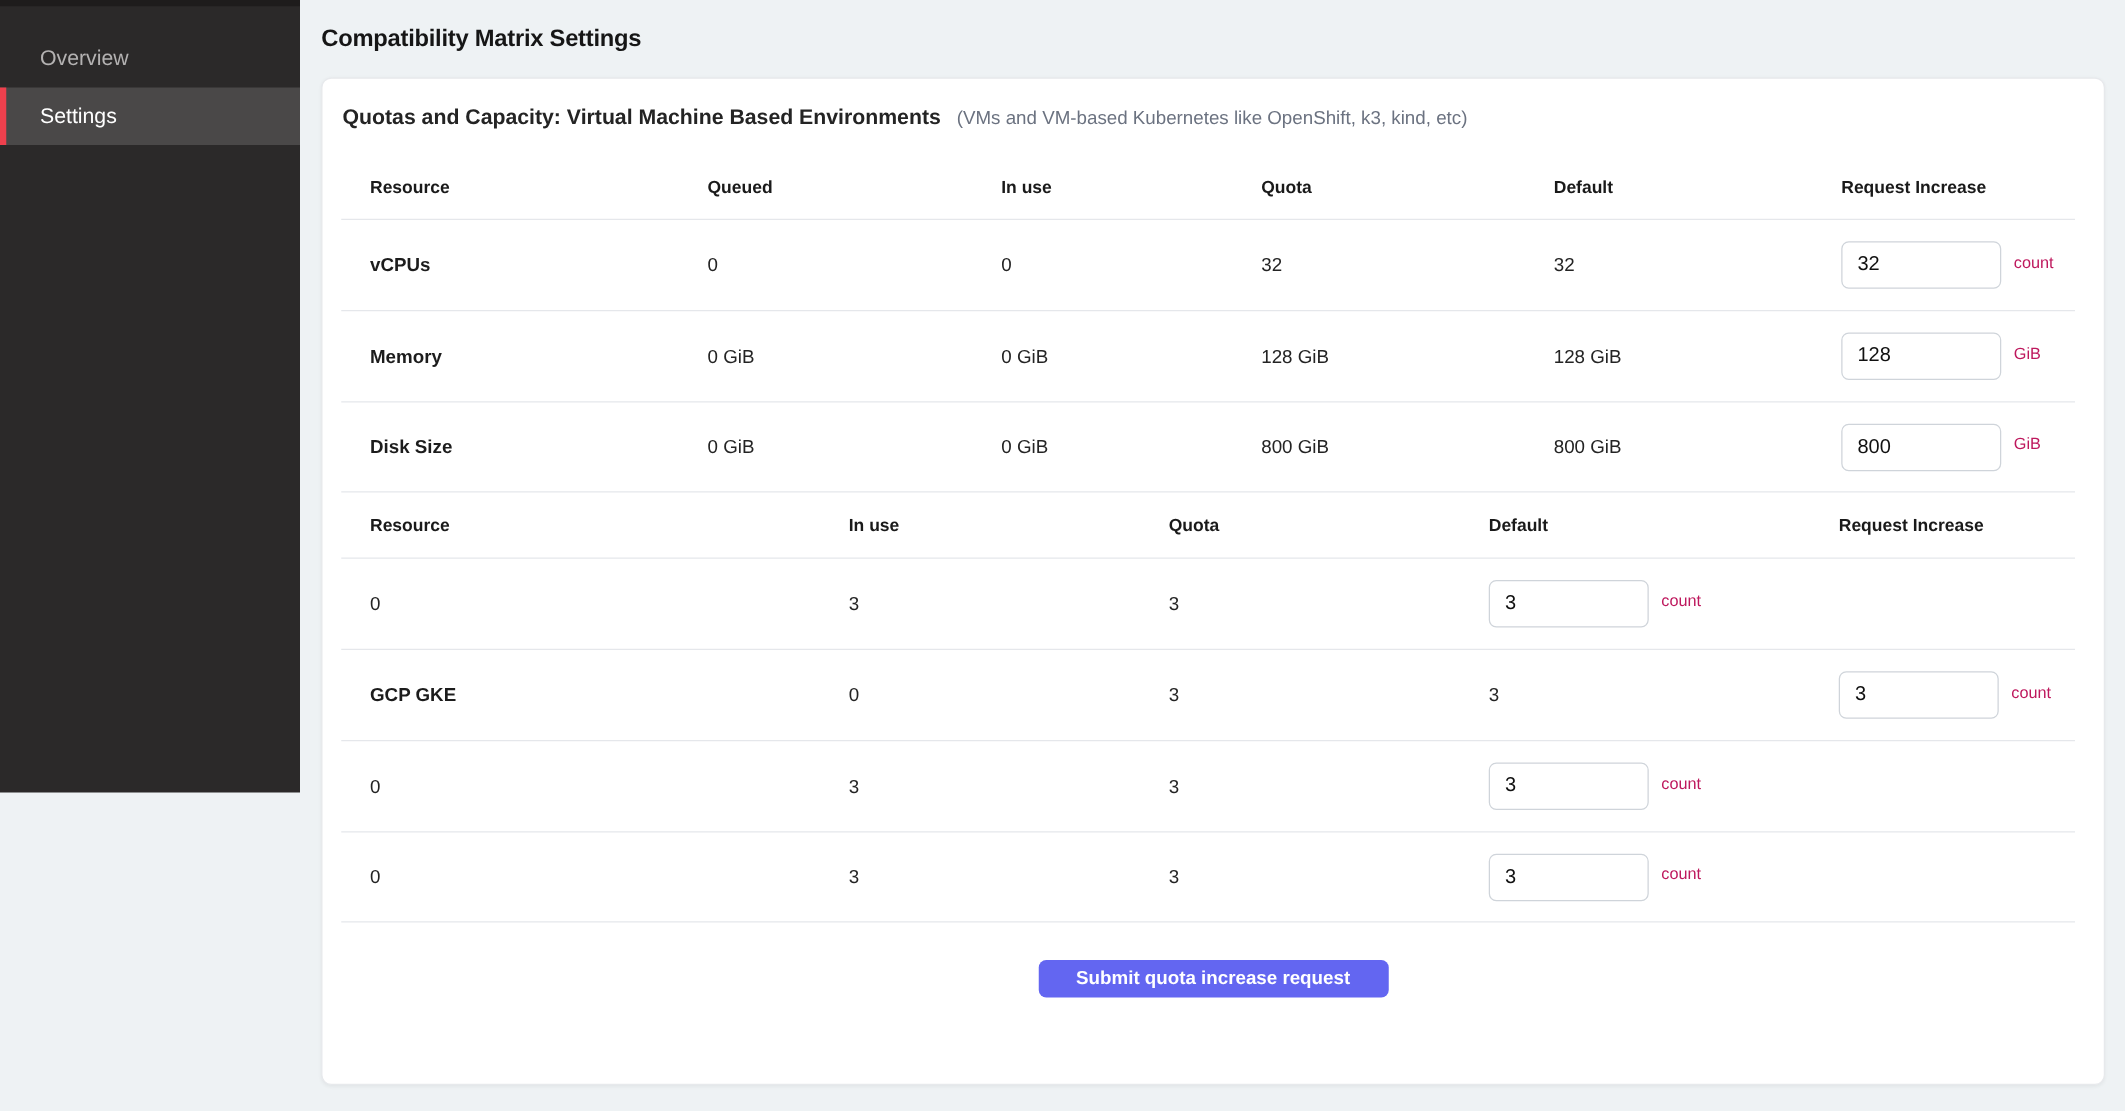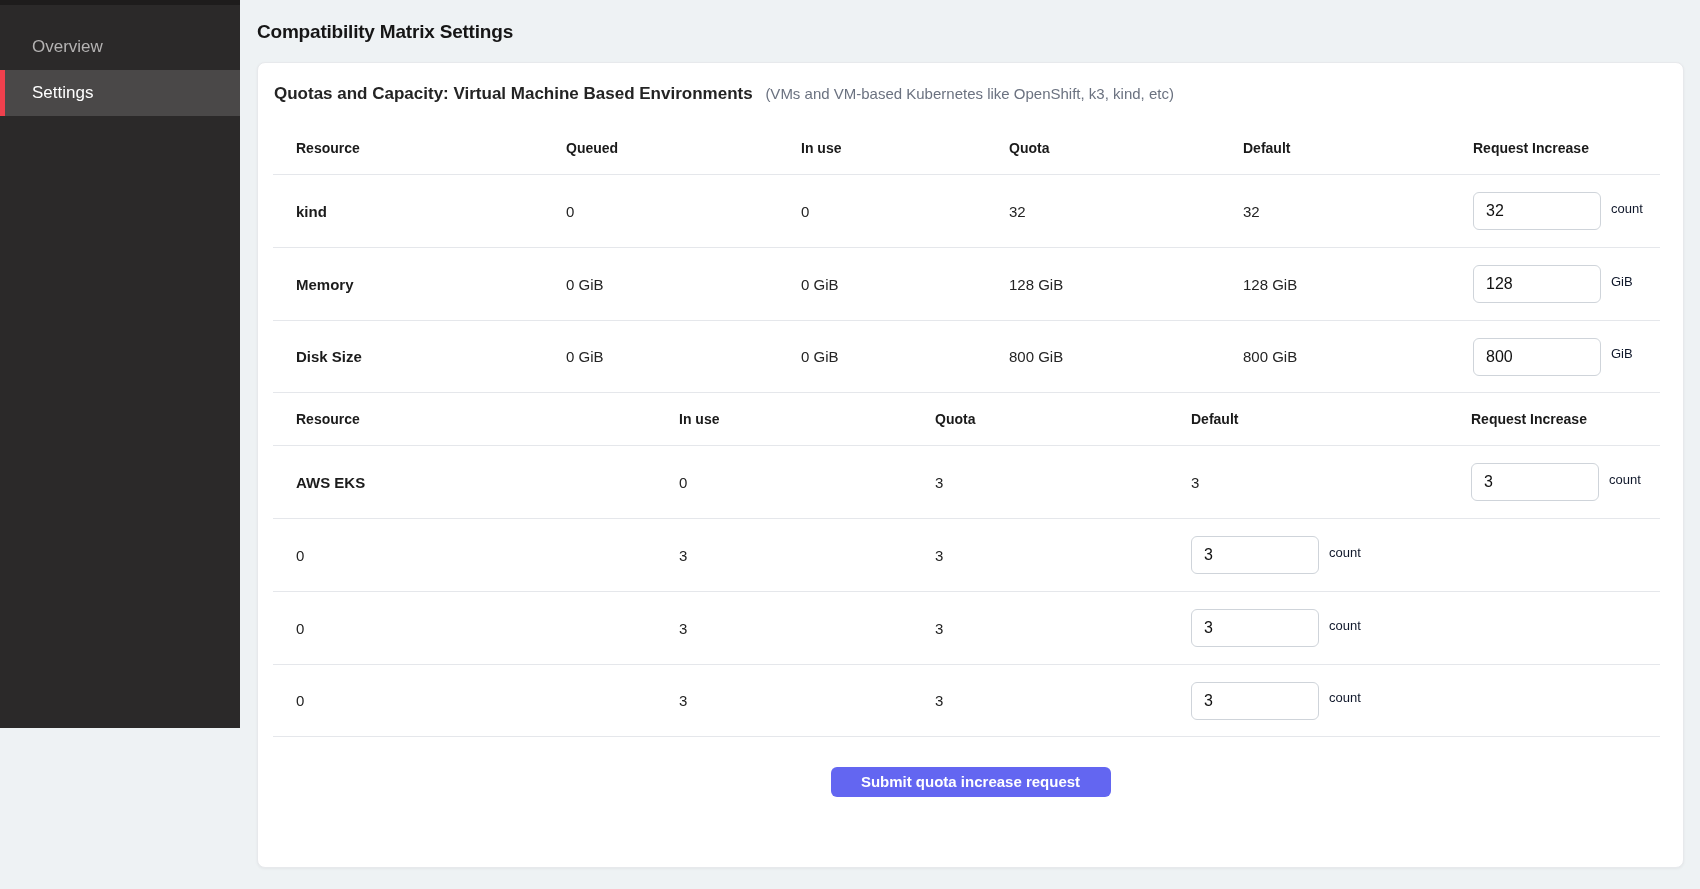--- a/index.html
+++ b/index.html
@@ -9,21 +9,21 @@
     background: #eef2f4;
     display: flex;
     overflow: hidden;
     color: #1f1f1f;
   }
 
   
   .sidebar {
     width: 240px;
     min-width: 240px;
-    height: 728px;
+    height: 634px;
     background: var(--sidebar_bg, #2b2929);
     padding-top: 24px;
     position: relative;
   }
   .sidebar::before {
     content: "";
     position: absolute;
     top: 0; left: 0; right: 0;
     height: 5px;
     background: #1e1c1c;
@@ -126,21 +126,21 @@
     border-radius: 6px;
     padding: 0 12px;
     font-size: 16px;
     font-family: "Liberation Sans", sans-serif;
     color: #111111;
     background: #ffffff;
     outline: none;
   }
   .unit-label {
     font-size: 13px;
-    color: #0f172a;
+    color: #be185d;
     transform: translateY(-3px);
   }
 
   .submit-row {
     margin-top: 30px;
     text-align: center;
   }
   .submit-btn {
     display: inline-block;
     min-width: 280px;
@@ -183,21 +183,21 @@
       <div class="trow thead">
         <div>Resource</div>
         <div>Queued</div>
         <div>In use</div>
         <div>Quota</div>
         <div>Default</div>
         <div>Request Increase</div>
       </div>
 
       <div class="trow tdata">
-        <div class="cell-resource">kind</div>
+        <div class="cell-resource">vCPUs</div>
         <div class="cell-value">0</div>
         <div class="cell-value">0</div>
         <div class="cell-value">32</div>
         <div class="cell-value">32</div>
         <div class="request-cell">
           <input class="request-input" type="text" value="32" style="">
           <span class="unit-label">count</span>
         </div>
       </div>
 
@@ -230,31 +230,31 @@
     <div class="tablewrap t2 second">
       <div class="trow thead">
         <div>Resource</div>
         <div>In use</div>
         <div>Quota</div>
         <div>Default</div>
         <div>Request Increase</div>
       </div>
 
       <div class="trow tdata">
-        <div class="cell-resource">AWS EKS</div>
-        <div class="cell-value">0</div>
-        <div class="cell-value">3</div>
-        <div class="cell-value">3</div>
-        <div class="request-cell">
-          <input class="request-input" type="text" value="3" style="">
-          <span class="unit-label">count</span>
-        </div>
-      </div>
-
-      <div class="trow tdata">
+        <div class="cell-value">0</div>
+        <div class="cell-value">3</div>
+        <div class="cell-value">3</div>
+        <div class="request-cell">
+          <input class="request-input" type="text" value="3" style="">
+          <span class="unit-label">count</span>
+        </div>
+      </div>
+
+      <div class="trow tdata">
+        <div class="cell-resource">GCP GKE</div>
         <div class="cell-value">0</div>
         <div class="cell-value">3</div>
         <div class="cell-value">3</div>
         <div class="request-cell">
           <input class="request-input" type="text" value="3" style="">
           <span class="unit-label">count</span>
         </div>
       </div>
 
       <div class="trow tdata">

